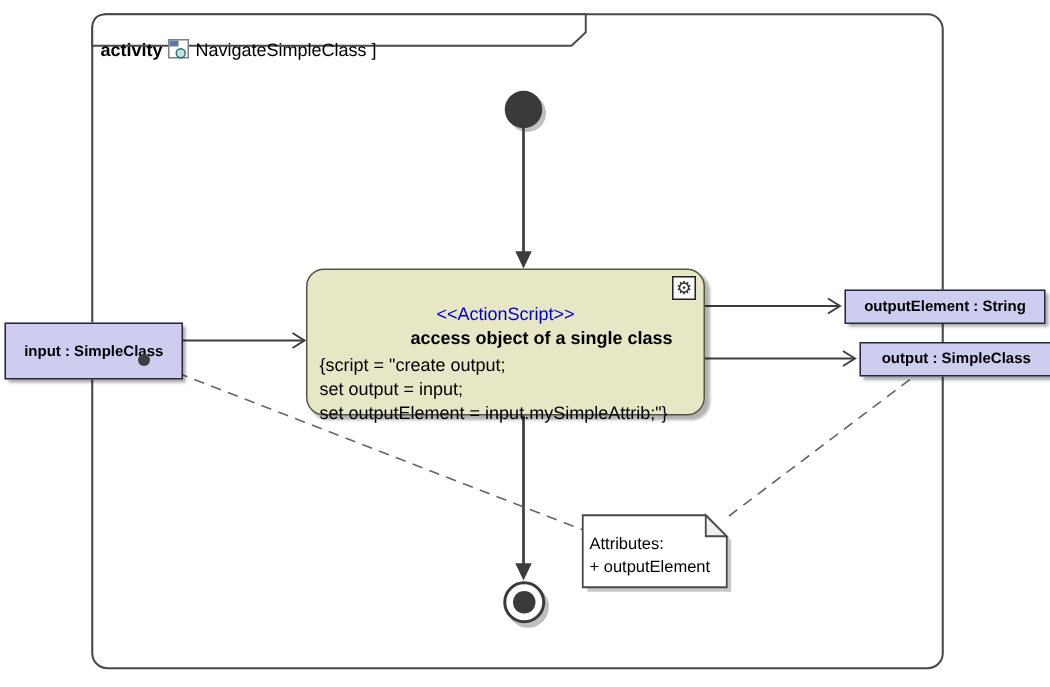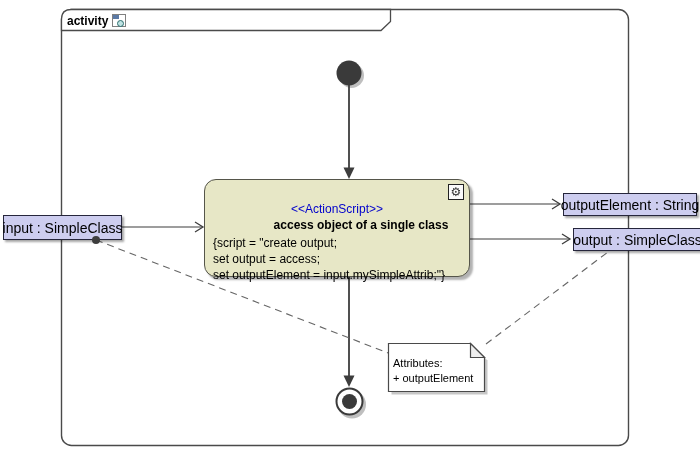--- a/index.html
+++ b/index.html
@@ -4,21 +4,21 @@
 <style>
   html,body{margin:0;padding:0;background:#fff;}
   .canvas{
     position:relative;width:700px;height:458px;background:#fff;overflow:hidden;
     font-family:"Liberation Sans","DejaVu Sans",sans-serif;color:#000;
   }
   .layer{position:absolute;left:0;top:0;width:700px;height:458px;z-index:1;}
 
   
   .frame-title{
-    position:absolute;left:67px;top:11px;height:19px;z-index:2;
+    position:absolute;left:67px;top:23px;height:19px;z-index:2;
     display:flex;align-items:center;gap:4px;font-size:12px;white-space:nowrap;
   }
   .frame-title .kw{font-weight:bold;}
   .mini-icon{
     width:14px;height:13px;border:1px solid #808080;background:#fff;
     display:inline-block;position:relative;box-sizing:border-box;
   }
   .mini-icon::before{
     content:"";position:absolute;left:0px;top:0px;width:6px;height:4px;background:#5b79a5;
   }
@@ -47,25 +47,25 @@
   .gearbox{
     position:absolute;right:5px;top:4px;width:16px;height:16px;box-sizing:border-box;
     border:1px solid #222;background:#fafafa;display:flex;align-items:center;justify-content:center;
     font-size:12px;line-height:12px;color:#333;
   }
 
   
   .pin{
     position:absolute;z-index:2;background:var(--pin-fill,#cdcdef);
     border:1px solid #26263c;box-sizing:border-box;
-    font-weight:normal;font-size:14px;text-align:right;
+    font-weight:bold;font-size:10px;text-align:right;
     box-shadow:2px 2px 2px rgba(0,0,0,0.35);
     display:flex;align-items:center;justify-content:center;white-space:nowrap;
   }
-  .pin-input{left:3px;top:215px;width:119px;height:25px;}
+  .pin-input{left:3px;top:215px;width:119px;height:38px;}
   .pin-outel{left:563px;top:193px;width:134px;height:23px;}
   .pin-out{left:573px;top:228px;width:129px;height:23px;}
 
   
   .note-text{
     position:absolute;left:393px;top:356px;width:92px;z-index:2;
     font-size:11px;line-height:15px;white-space:nowrap;
   }
 
   
@@ -111,29 +111,30 @@
     <line x1="486" y1="344" x2="608" y2="252" stroke="#666" stroke-width="1.1" stroke-dasharray="7 5"></line>
 
     <path d="M391.5,346.5 h82 l14,14 v34 h-96 z" fill="rgba(0,0,0,0.22)"></path>
     <path d="M388.5,343.5 h82 l14,14 v34 h-96 z" fill="#ffffff" stroke="#4a4a4a" stroke-width="1.2"></path>
     <path d="M470.5,343.5 L470.5,357.5 L484.5,357.5 Z" fill="#efefef" stroke="#4a4a4a" stroke-width="1.2"></path>
   </svg>
 
   <div class="frame-title">
     <span class="kw">activity</span>
     <span class="mini-icon"></span>
+    <span>NavigateSimpleClass ]</span>
   </div>
 
   <div class="action">
     <div class="gearbox">⚙</div>
     <div class="stereo">&lt;&lt;ActionScript&gt;&gt;</div>
     <div class="name">access object of a single class</div>
     <div class="script">
       <div>{script = "create output;</div>
-      <div>set output = access;</div>
+      <div>set output = input;</div>
       <div>set outputElement = input.mySimpleAttrib;"}</div>
     </div>
   </div>
 
   <div class="pin pin-input">
     <span>input : SimpleClass</span>
   </div>
   <div class="pin pin-outel">
     <span>outputElement : String</span>
   </div>

